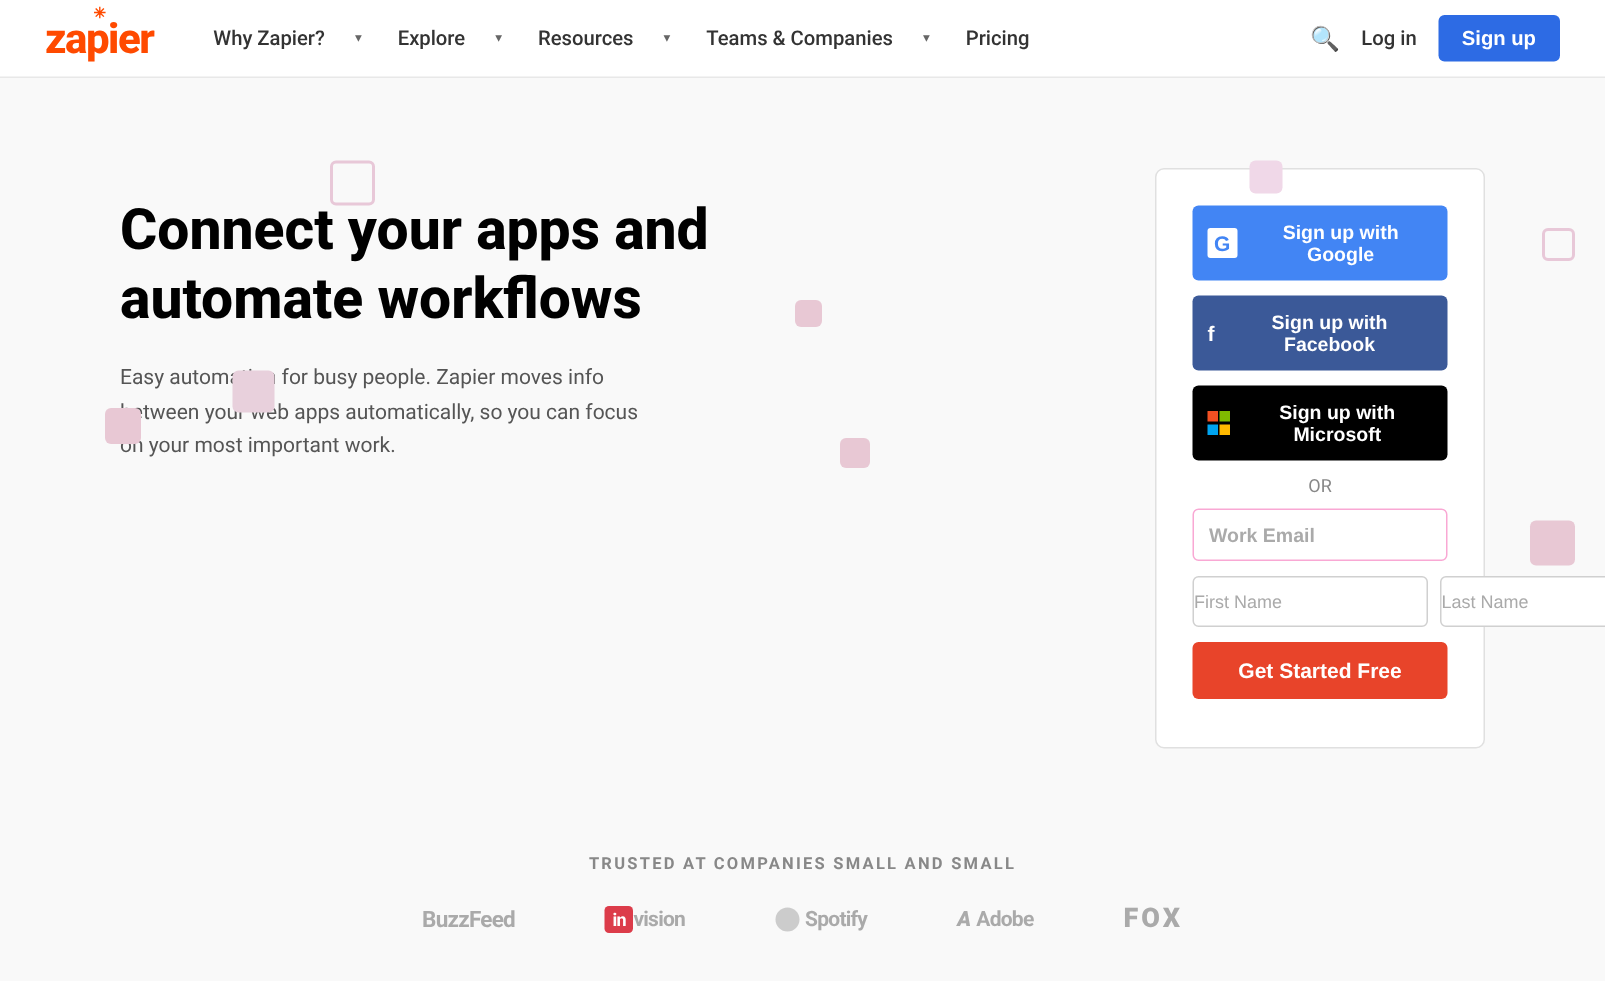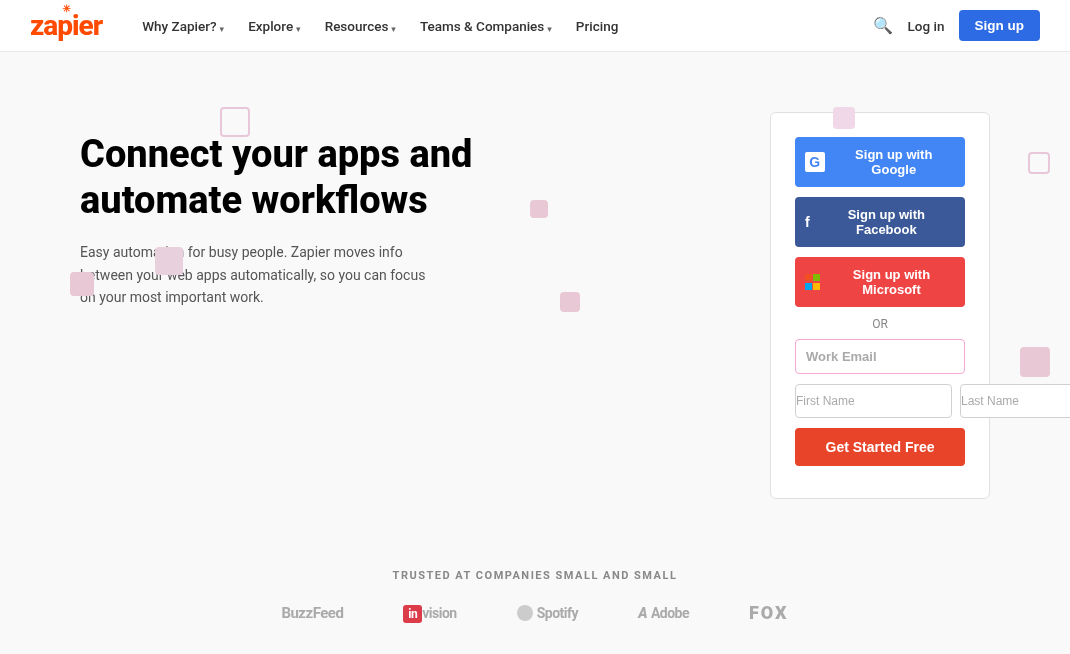--- a/index.html
+++ b/index.html
@@ -3,21 +3,21 @@
   <meta charset="utf-8">
   <style>
     * { margin: 0; padding: 0; box-sizing: border-box; }
     body { font-family: -apple-system, BlinkMacSystemFont, 'Segoe UI', Roboto, sans-serif; background: #f9f9f9; width: 1070px; min-height: 654px; overflow-x: hidden; }
 
     
     nav { background: #fff; border-bottom: 1px solid #e8e8e8; display: flex; align-items: center; padding: 0 30px; height: 52px; }
     .nav-logo { margin-right: 30px; }
     .nav-logo-text { color: #ff4a00; font-size: 28px; font-weight: 800; letter-spacing: -1px; position: relative; }
     .nav-links { display: flex; gap: 4px; flex: 1; align-items: center; }
-    .nav-link { font-size: 13.5px; color: #333; padding: 6px 10px; cursor: pointer; display: flex; align-items: flex-end; gap: 3px; font-weight: 500; white-space: nowrap; }
+    .nav-link { font-size: 13.5px; color: #333; padding: 6px 10px; cursor: pointer; display: flex; align-items: center; gap: 20px; font-weight: 500; white-space: nowrap; }
     .nav-chevron { font-size: 9px; color: #666; }
     .nav-right { display: flex; align-items: center; gap: 14px; margin-left: auto; }
     .nav-search { color: #333; cursor: pointer; font-size: 16px; }
     .nav-login { font-size: 13.5px; color: #333; font-weight: 500; cursor: pointer; }
     .nav-signup-btn { background: #2d6be4; color: #fff; border: none; border-radius: 4px; padding: 8px 16px; font-size: 13.5px; font-weight: 600; cursor: pointer; }
 
     
     .hero { display: flex; align-items: flex-start; padding: 60px 80px 40px 80px; min-height: 380px; position: relative; background: #f9f9f9; overflow: hidden; }
 
     
@@ -34,21 +34,21 @@
     .hero-left { flex: 1; max-width: 480px; padding-top: 20px; }
     .hero-title { font-size: 38px; font-weight: 800; color: #000000; line-height: 1.2; margin-bottom: 18px; }
     .hero-subtitle { font-size: 14px; color: #555; line-height: 1.6; max-width: 360px; }
 
     .hero-right { width: 220px; margin-left: auto; }
 
     
     .signup-form { background: #fff; border: 1px solid #e0e0e0; border-radius: 6px; padding: 24px 24px 20px 24px; width: 220px; }
     .btn-google { display: flex; align-items: center; justify-content: center; background: #4285f4; color: #fff; border: none; border-radius: 4px; padding: 10px; width: 100%; cursor: pointer; font-size: 13px; font-weight: 600; gap: 8px; margin-bottom: 10px; }
     .btn-facebook { display: flex; align-items: center; justify-content: center; background: #3b5998; color: #fff; border: none; border-radius: 4px; padding: 10px; width: 100%; cursor: pointer; font-size: 13px; font-weight: 600; gap: 8px; margin-bottom: 10px; }
-    .btn-microsoft { display: flex; align-items: center; justify-content: center; background: #ef4444; color: #fff; border: none; border-radius: 4px; padding: 10px; width: 100%; cursor: pointer; font-size: 13px; font-weight: 600; gap: 8px; margin-bottom: 10px; }
+    .btn-microsoft { display: flex; align-items: center; justify-content: center; background: #000000; color: #fff; border: none; border-radius: 4px; padding: 10px; width: 100%; cursor: pointer; font-size: 13px; font-weight: 600; gap: 8px; margin-bottom: 10px; }
     .or-divider { text-align: center; font-size: 12px; color: #888; margin: 8px 0; }
     .form-input { width: 100%; border: 1px solid #f9a8d4; border-radius: 4px; padding: 9px 10px; font-size: 13px; color: #333; margin-bottom: 10px; outline: none; font-weight: bold; }
     .form-input::placeholder { color: #aaa; }
     .name-row { display: flex; gap: 8px; margin-bottom: 10px; }
     .name-row input { flex: 1; border: 1px solid #d0d0d0; border-radius: 4px; padding: 9px 0; font-size: 12px; color: #333; outline: none; }
     .name-row input::placeholder { color: #aaa; }
     .btn-cta { width: 100%; background: #e8442a; color: #fff; border: none; border-radius: 4px; padding: 11px; font-size: 14px; font-weight: 700; cursor: pointer; margin-bottom: 12px; }
     .form-terms { font-size: 10.5px; color: #777; line-height: 1.5; }
     .form-terms a { color: #2d6be4; text-decoration: none; }
 

